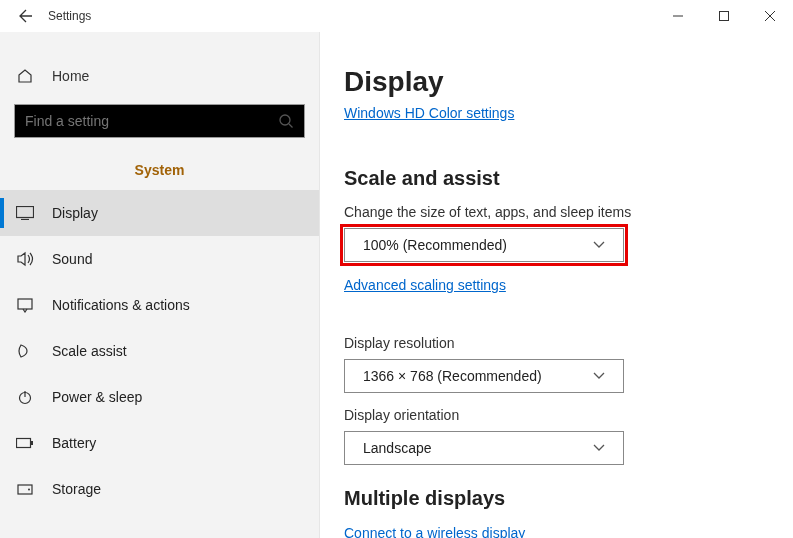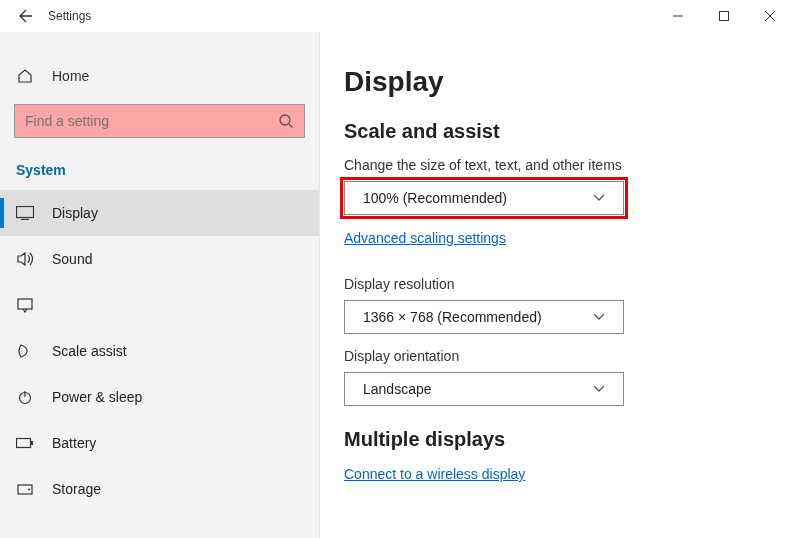--- a/index.html
+++ b/index.html
@@ -11,25 +11,25 @@
     .titlebar .spacer { flex: 1; }
     .titlebar .win-controls { display: flex; }
     .titlebar .win-controls div { width: 46px; height: 32px; display: flex; align-items: center; justify-content: center; color: #333; }
 
     .body { flex: 1; display: flex; overflow: hidden; }
 
     .sidebar { width: 320px; background: #f3f3f3; border-right: 1px solid #e6e6e6; padding-top: 28px; display: flex; flex-direction: column; }
     .home-row { display: flex; align-items: center; padding: 8px 16px; gap: 18px; color: #333; font-size: 14px; text-align: center; }
     .home-row .icon { width: 18px; display: flex; justify-content: center; }
 
-    .searchbox { margin: 12px 14px 18px 14px; height: 34px; border: 1px solid #999; display: flex; align-items: center; padding: 0 10px; background: #fca5a5; }
+    .searchbox { margin: 12px 14px 18px 14px; height: 34px; border: 1px solid #999; display: flex; align-items: center; padding: 0 10px; background: #000000; }
     .searchbox input { flex: 1; border: none; background: transparent; outline: none; font-size: 14px; color: #666; }
     .searchbox .sicon { color: #555; }
 
-    .cat-header { padding: 6px 16px 12px 16px; font-size: 14px; font-weight: 600; color: #0369a1; }
+    .cat-header { padding: 6px 16px 12px 16px; font-size: 14px; font-weight: 600; color: #a16207; text-align: center; }
 
     .navlist { flex: 1; overflow-y: auto; }
     .navitem { display: flex; align-items: center; height: 46px; padding: 0 16px; gap: 18px; font-size: 14px; color: #222; position: relative; }
     .navitem .icon { width: 18px; display: flex; justify-content: center; color: #333; }
     .navitem.selected { background: #dedede; }
     .navitem.selected::before { content: ""; position: absolute; left: 0; top: 8px; bottom: 8px; width: 4px; background: #0078d4; }
 
     .main { flex: 1; padding: 34px 24px 0 24px; overflow-y: auto; }
     .page-title { font-size: 28px; font-weight: 600; color: #222; margin-bottom: 6px; }
     .link { color: #0066cc; font-size: 14px; margin-bottom: 24px; display: inline-block; }
@@ -113,20 +113,21 @@
         </span>
         <span>Sound</span>
       </div>
       <div class="navitem">
         <span class="icon">
           <svg width="16" height="16" viewBox="0 0 16 16">
               <rect x="1" y="2" width="14" height="10" stroke="#333" stroke-width="1.2" fill="none"></rect>
               <path d="M6 12 L8 15 L10 12" stroke="#333" stroke-width="1.2" fill="none"></path>
             </svg>
         </span>
+        <span>Notifications &amp; actions</span>
       </div>
       <div class="navitem">
         <span class="icon">
           <svg width="16" height="16" viewBox="0 0 16 16">
               <path d="M4 2 Q0 8 4 14 Q10 12 10 8 Q10 4 4 2 Z" stroke="#333" stroke-width="1.2" fill="none"></path>
             </svg>
         </span>
         <span>Scale assist</span>
       </div>
       <div class="navitem">
@@ -154,35 +155,36 @@
               <circle cx="12" cy="8.5" r="1" fill="#333"></circle>
             </svg>
         </span>
         <span>Storage</span>
       </div>
     </div>
   </div>
 
   <div class="main">
     <div class="page-title">Display</div>
+    <a href="#" class="link">Windows HD Color settings</a>
 
     <div class="section-head">Scale and assist</div>
 
-    <div class="field-label">Change the size of text, text, and other items</div>
+    <div class="field-label">Change the size of text, apps, and sleep items</div>
     <div class="dropdown highlight-red">
       <span>100% (Recommended)</span>
       <span class="chev">
         <svg width="12" height="8" viewBox="0 0 12 8">
             <path d="M1 1 L6 6 L11 1" stroke="#555" stroke-width="1.3" fill="none"></path>
           </svg>
       </span>
     </div>
     <a href="#" class="link">Advanced scaling settings</a>
 
-    <div class="field-label" style="margin-top:6px">Display resolution</div>
+    <div class="field-label" style="margin-top:18px">Display resolution</div>
     <div class="dropdown">
       <span>1366 × 768 (Recommended)</span>
       <span class="chev">
         <svg width="12" height="8" viewBox="0 0 12 8">
             <path d="M1 1 L6 6 L11 1" stroke="#555" stroke-width="1.3" fill="none"></path>
           </svg>
       </span>
     </div>
 
     <div class="field-label">Display orientation</div>

